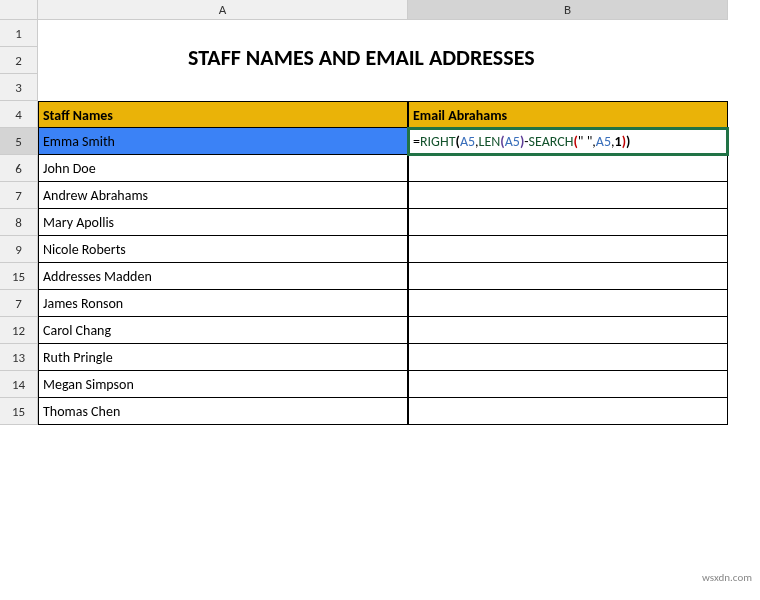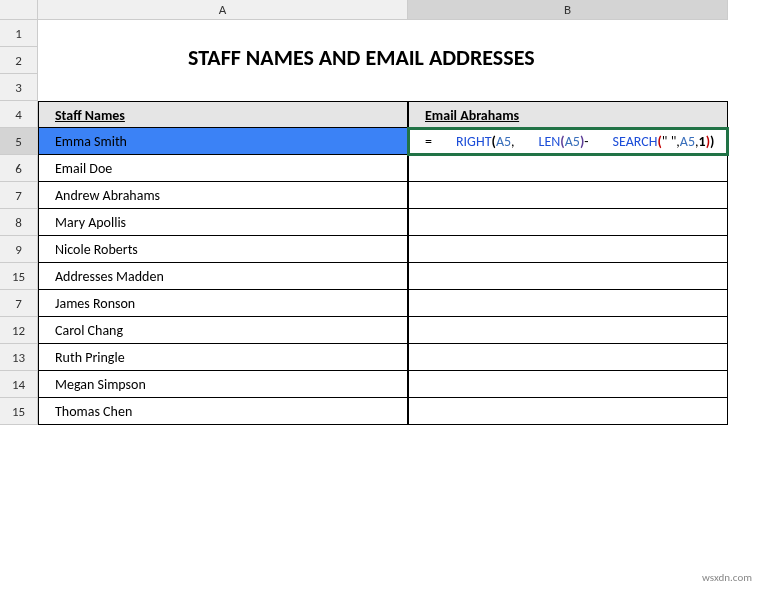--- a/index.html
+++ b/index.html
@@ -41,21 +41,21 @@
       color: #333;
       font-size: 13px;
       line-height: 27px;
     }
     .row-header.active {
       background: #d4d4d4;
     }
     .cell {
       border-right: 1px solid #d4d4d4;
       border-bottom: 1px solid #d4d4d4;
-      padding: 0 16px;
+      padding: 0 4px;
       line-height: 27px;
       white-space: nowrap;
       overflow: visible;
       position: relative;
     }
     .bordered {
       border-right: 1px solid #000;
       border-bottom: 1px solid #000;
       border-left: 1px solid #000;
     }
@@ -64,38 +64,37 @@
     }
     .title-text {
       font-size: 22px;
       font-weight: bold;
       white-space: nowrap;
       position: absolute;
       left: 150px;
       top: -3px;
     }
     .header-cell {
-      background: #e5e5e5;
+      background: #eab308;
       font-weight: bold;
       border-top: 1px solid #000;
       border-bottom: 1px solid #000;
-      text-decoration: underline;
     }
     .r5a {
       background: #3b82f6;
     }
     .active-cell {
       outline: 3px solid #217346;
       outline-offset: -2px;
       z-index: 10;
     }
     .formula-text {
       color: #000;
     }
-    .formula-text .fn { color: #1d4ed8; font-weight: normal; margin-left: 24px; }
+    .formula-text .fn { color: #14532d; font-weight: normal; }
     .formula-text .ref { color: #3a6fbb; }
     .formula-text .paren1 { color: #000; }
     .formula-text .paren2 { color: #5d3e97; }
     .formula-text .paren3 { color: #c00000; }
     .formula-text .str { color: #000; }
     .formula-text .num { color: #000; }
     .watermark {
       position: fixed;
       bottom: 16px;
       right: 8px;
@@ -129,21 +128,21 @@
   <div class="cell header-cell bordered"><span>Staff Names</span></div>
   <div class="cell header-cell bordered"><span>Email Abrahams</span></div>
 
   <div class="row-header active"><span>5</span></div>
   <div class="cell bordered r5a"><span>Emma Smith</span></div>
   <div class="cell bordered active-cell">
     <span class="formula-text"><span>=</span><span class="fn">RIGHT</span><b class="paren1">(</b><span class="ref">A5</span><span>,</span><b class="fn">LEN</b><b class="paren2">(</b><span class="ref">A5</span><b class="paren2">)</b><span>-</span><span class="fn">SEARCH</span><b class="paren3">(</b><span class="str">" "</span><span>,</span><span class="ref">A5</span><span>,</span><b class="num">1</b><b class="paren3">)</b><b class="paren1">)</b></span>
   </div>
 
   <div class="row-header"><span>6</span></div>
-  <div class="cell bordered"><span>Email Doe</span></div>
+  <div class="cell bordered"><span>John Doe</span></div>
   <div class="cell bordered"></div>
 
   <div class="row-header"><span>7</span></div>
   <div class="cell bordered"><span>Andrew Abrahams</span></div>
   <div class="cell bordered"></div>
 
   <div class="row-header"><span>8</span></div>
   <div class="cell bordered"><span>Mary Apollis</span></div>
   <div class="cell bordered"></div>
 

